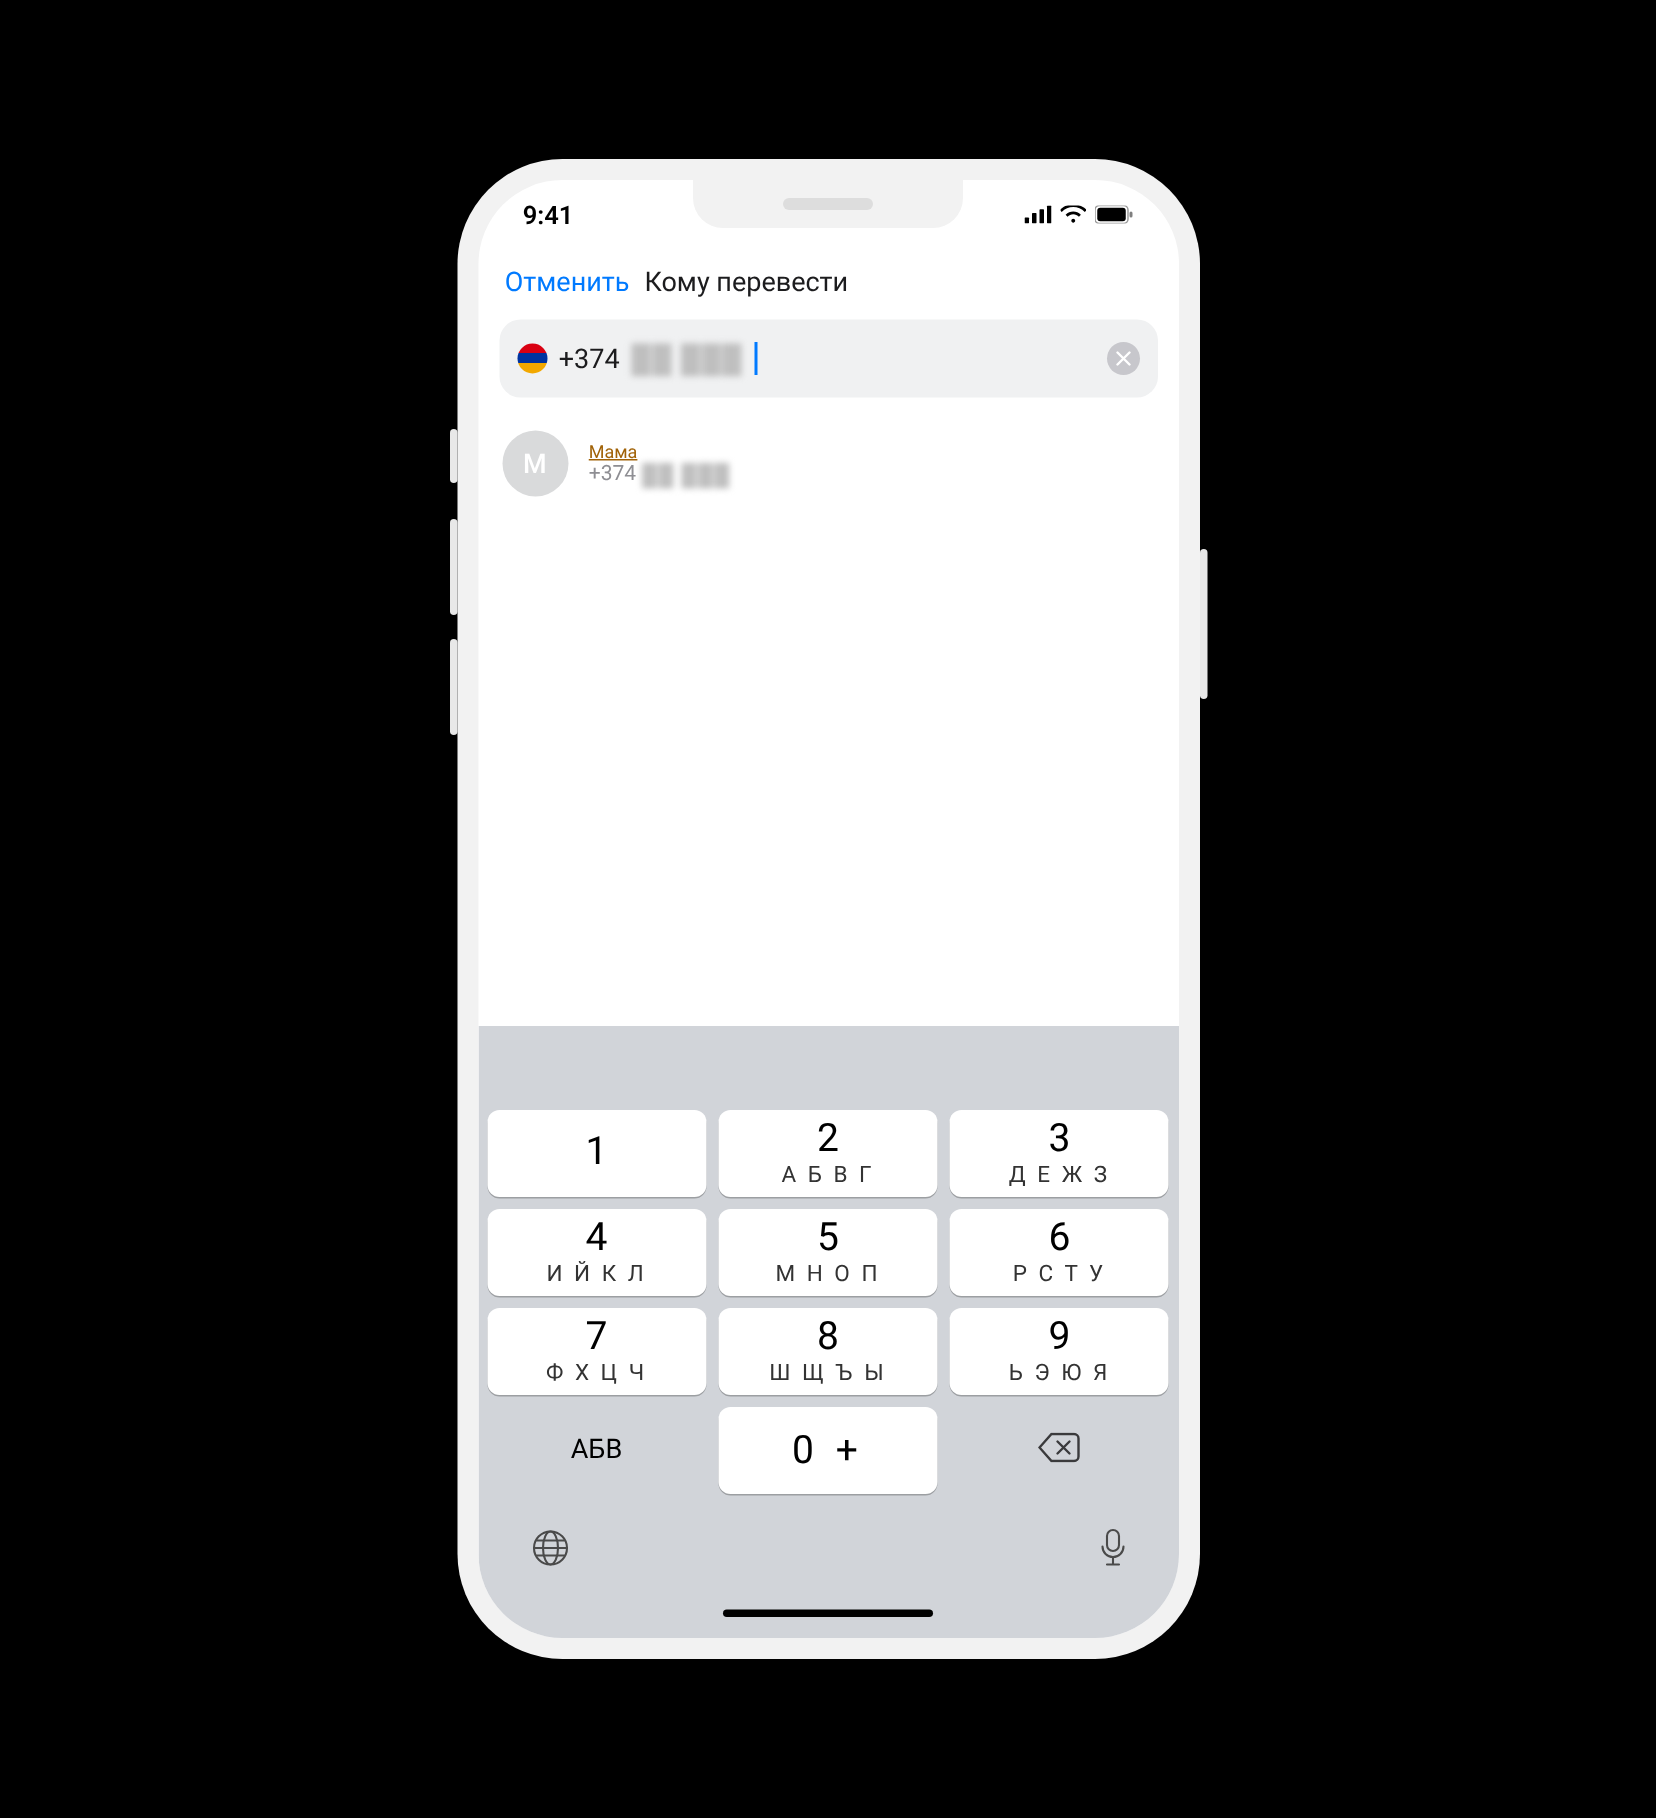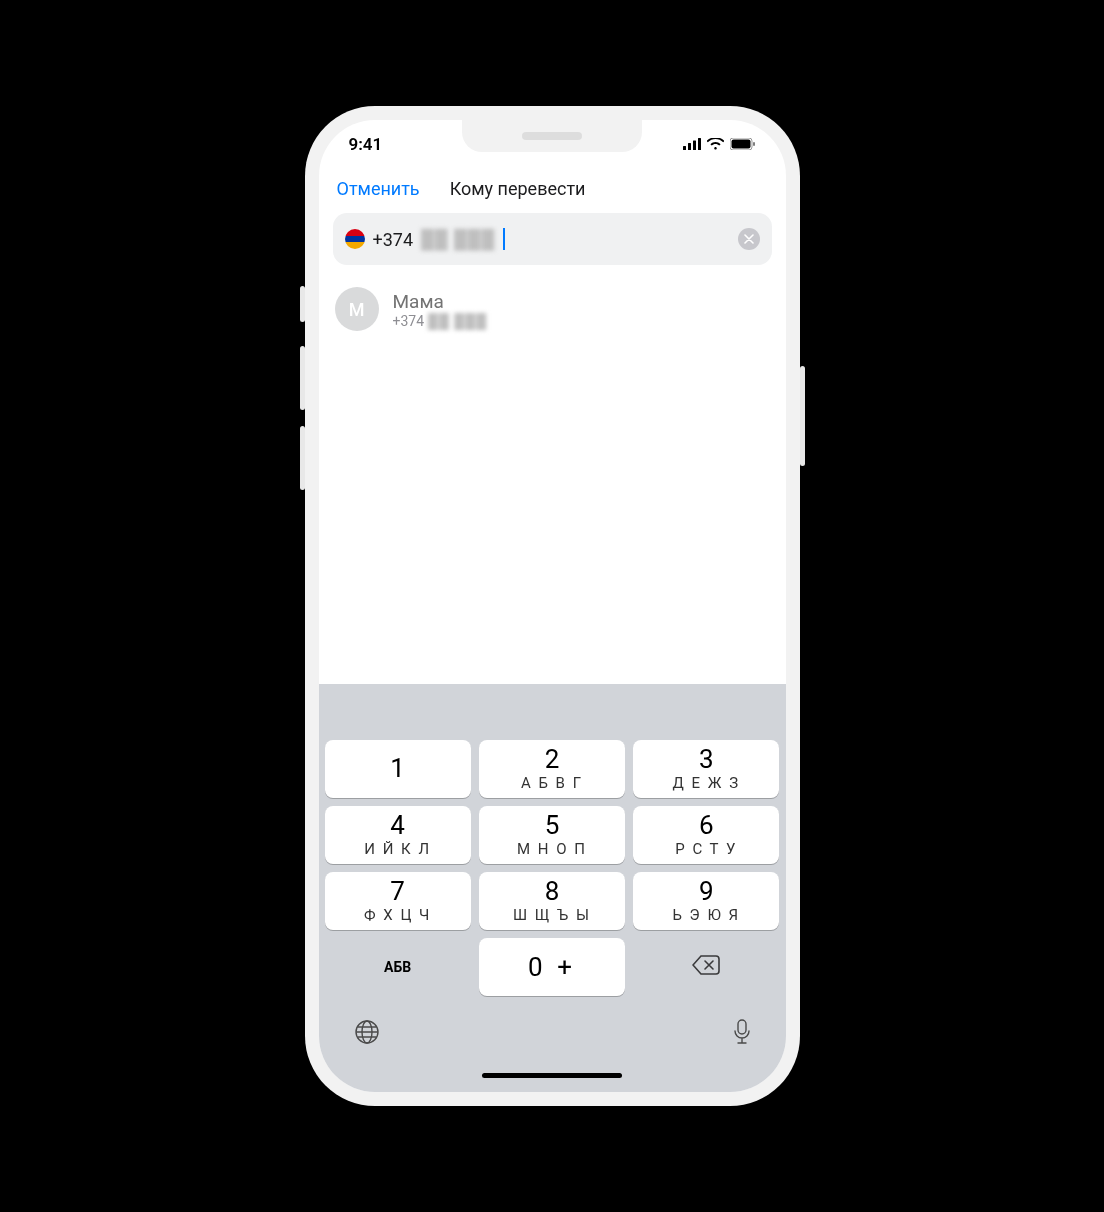--- a/index.html
+++ b/index.html
@@ -54,21 +54,21 @@
     align-items: center;
     justify-content: space-between;
     padding: 0 30px;
     font-weight: 600;
     font-size: 17px;
   }
   .status-icons { display:flex; gap:6px; align-items:center; }
   .nav-bar {
     display:flex; align-items:flex-end;
     padding: 10px 18px 14px;
-    gap: 22px;
+    gap: 2px;
   }
   .cancel-btn { color:#007aff; font-size:18px; }
   .nav-title { font-weight:400; font-size:18px; color:#1c1c1e; margin-left:8px; }
   .search-wrap { padding: 0 14px 8px; }
   .search-field {
     background:#f0f1f2;
     border-radius:14px;
     height:52px;
     display:flex; align-items:center;
     padding:0 12px;
@@ -92,21 +92,21 @@
     color:#fff; font-size:14px; line-height:1;
   }
   .contact-list { padding: 14px 16px; }
   .contact-row { display:flex; gap:14px; align-items:center; }
   .avatar {
     width:44px; height:44px; border-radius:50%;
     background:#d9dadb; color:#fff;
     display:flex; align-items:center; justify-content:center;
     font-size:18px; font-weight:500;
   }
-  .contact-name { font-size:19px; color:#737373; }
+  .contact-name { font-size:12px; color:#a16207;text-decoration:underline; }
   .contact-phone { font-size:14px; color:#8e8e93; display:flex; gap:4px; align-items:center;}
   .contact-phone .blur-text { font-size:14px; }
   .spacer { flex:1; }
   .keyboard {
     background:#d1d4d9;
     padding: 8px 6px 0;
   }
   .suggest-row { height:42px; display:flex; gap:6px; margin-bottom:6px;}
   .suggest { flex:1; }
   .key-grid { display:flex; flex-direction:column; gap:8px; padding-bottom:8px;}
@@ -116,21 +116,21 @@
     background:#fff;
     border-radius:8px;
     height:58px;
     display:flex; flex-direction:column;
     align-items:center; justify-content:center;
     box-shadow: 0 1px 0 rgba(0,0,0,0.25);
   }
   .key.gray { background:transparent; box-shadow:none; }
   .key-digit { font-size:26px; font-weight:400; line-height:1;}
   .key-letters { font-size:15px; letter-spacing:2px; color:#333; margin-top:2px;}
-  .key.abc .key-digit { font-size:14px; font-weight:700;}
+  .key.abc .key-digit { font-size:18px; font-weight:400;}
   .key.zero .key-digit { letter-spacing:4px; }
   .kb-bottom {
     display:flex; justify-content:space-between; align-items:center;
     padding: 14px 28px 8px;
   }
   .kb-icon { color:#4a4a4a; }
   .home-indicator {
     height:34px; display:flex; align-items:center; justify-content:center;
     background:#d1d4d9;
   }

